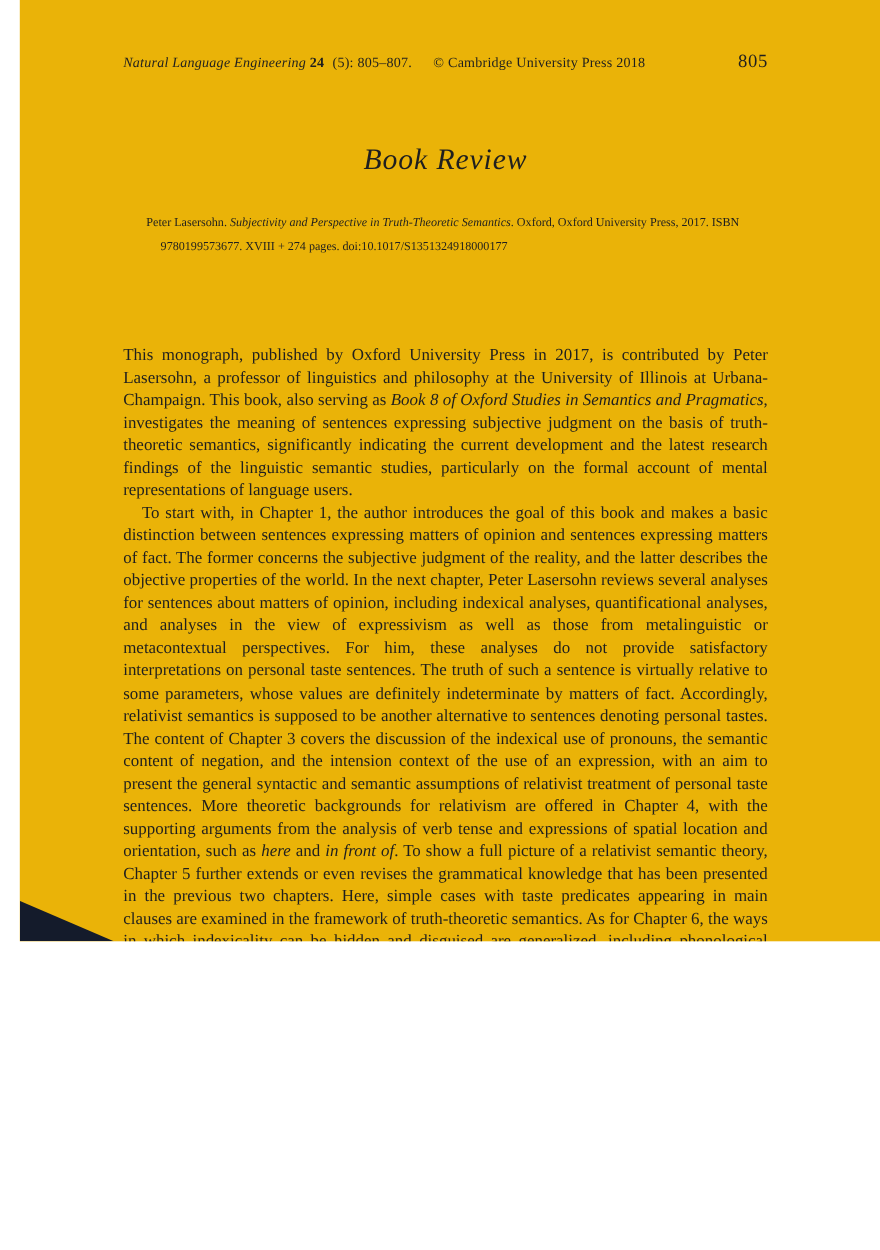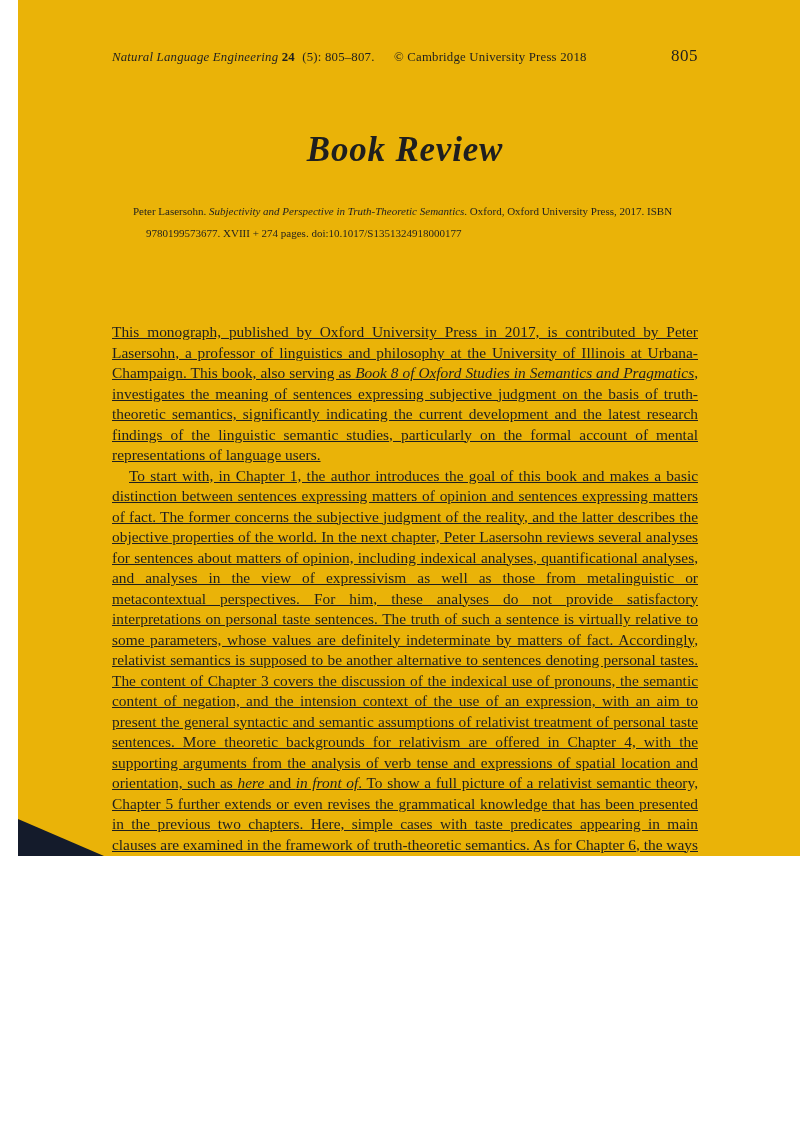--- a/index.html
+++ b/index.html
@@ -40,22 +40,22 @@
   .issue-pages { margin-left: 4px; }
   .copyright-notice { margin-left: 16px; }
   .page-number {
     font-size: 17px;
     letter-spacing: 0.5px;
   }
   
   .article-title {
     margin: 64px 0 0 0;
     text-align: center;
-    font-size: 35px;
-    font-weight: 700;
+    font-size: 27px;
+    font-weight: 400;
     font-style: italic;
     letter-spacing: 0.8px;
   }
   
   .book-citation {
     margin: 31px 0 0 21px;
     width: 545px;
     padding-left: 13px;
     text-indent: -13px;
     font-size: 11px;
@@ -64,21 +64,20 @@
   
   .article-body {
     margin-top: 78px;
     width: 586px;
     font-size: 15.4px;
     line-height: 20.5px;
     text-align: justify;
   }
   .article-body p {
     margin: 0;
-    text-decoration: underline;
   }
   .article-body p.indent {
     text-indent: 17px;
   }
   
   .corner-fold {
     position: absolute;
     left: 0;
     bottom: 0;
     width: 86px;

